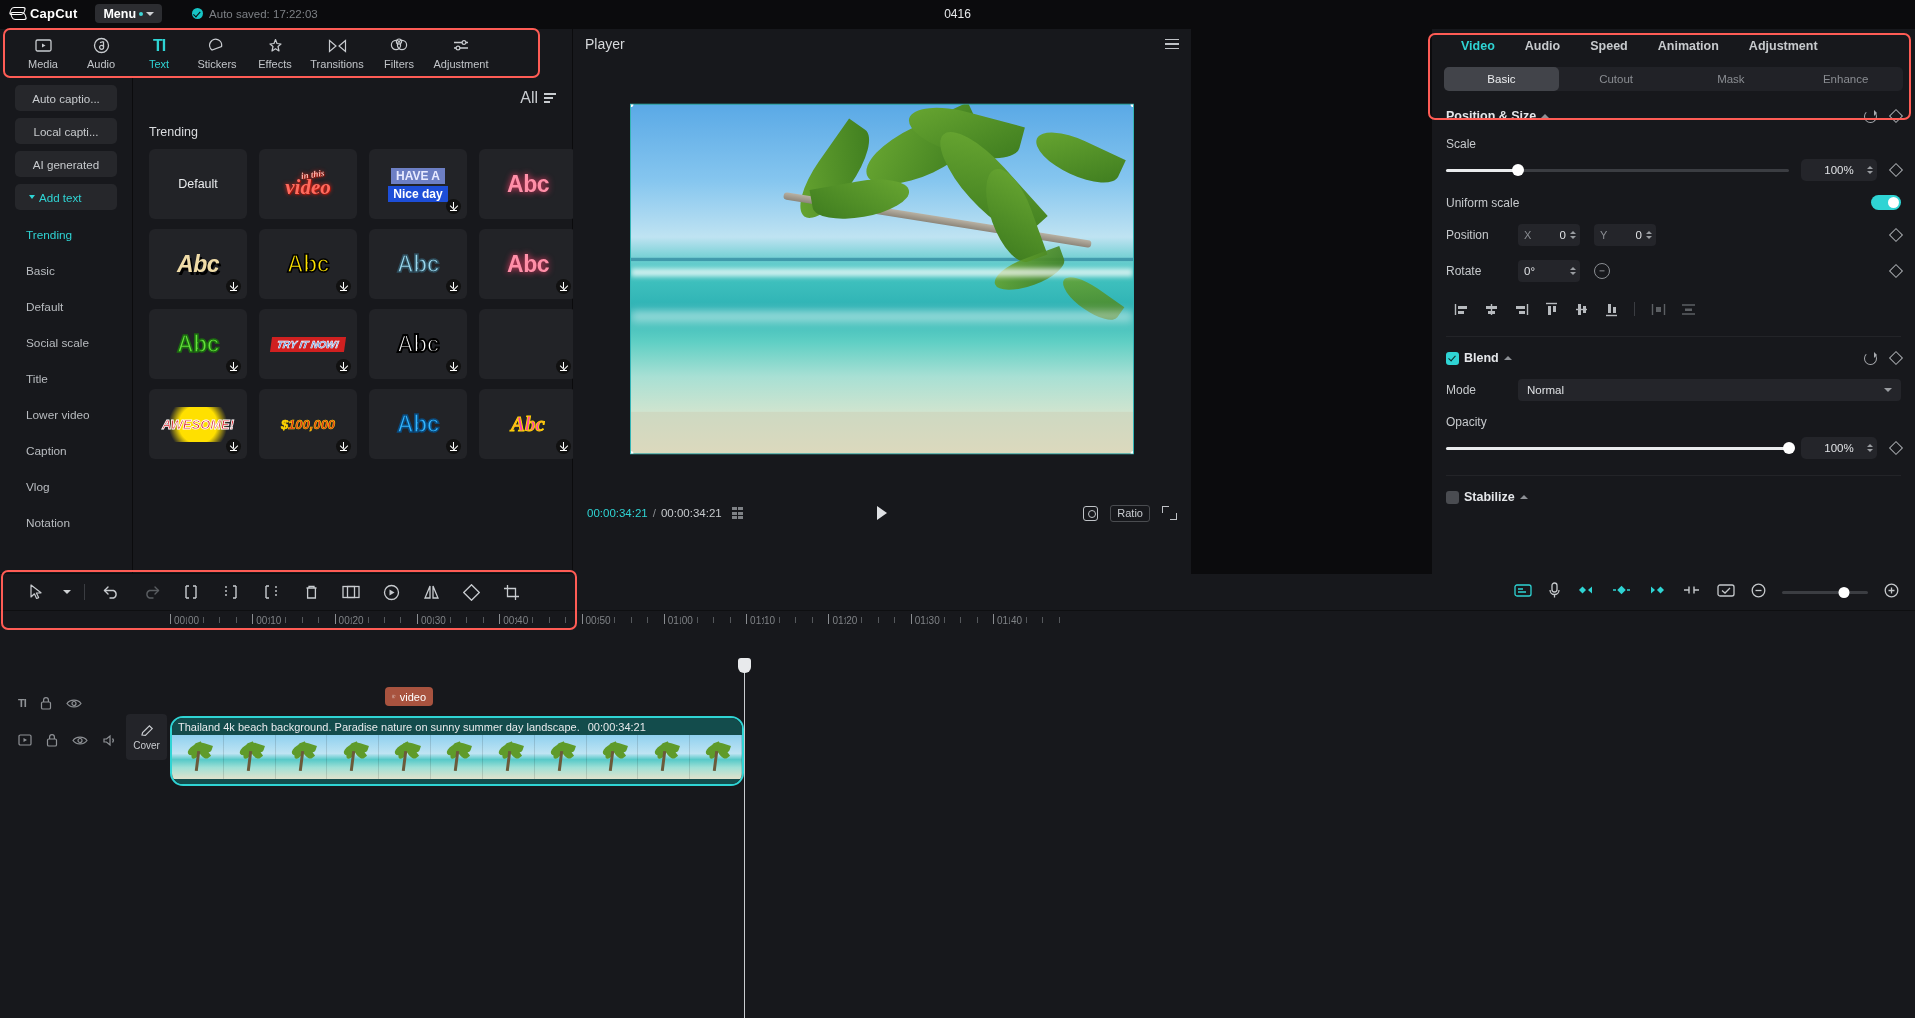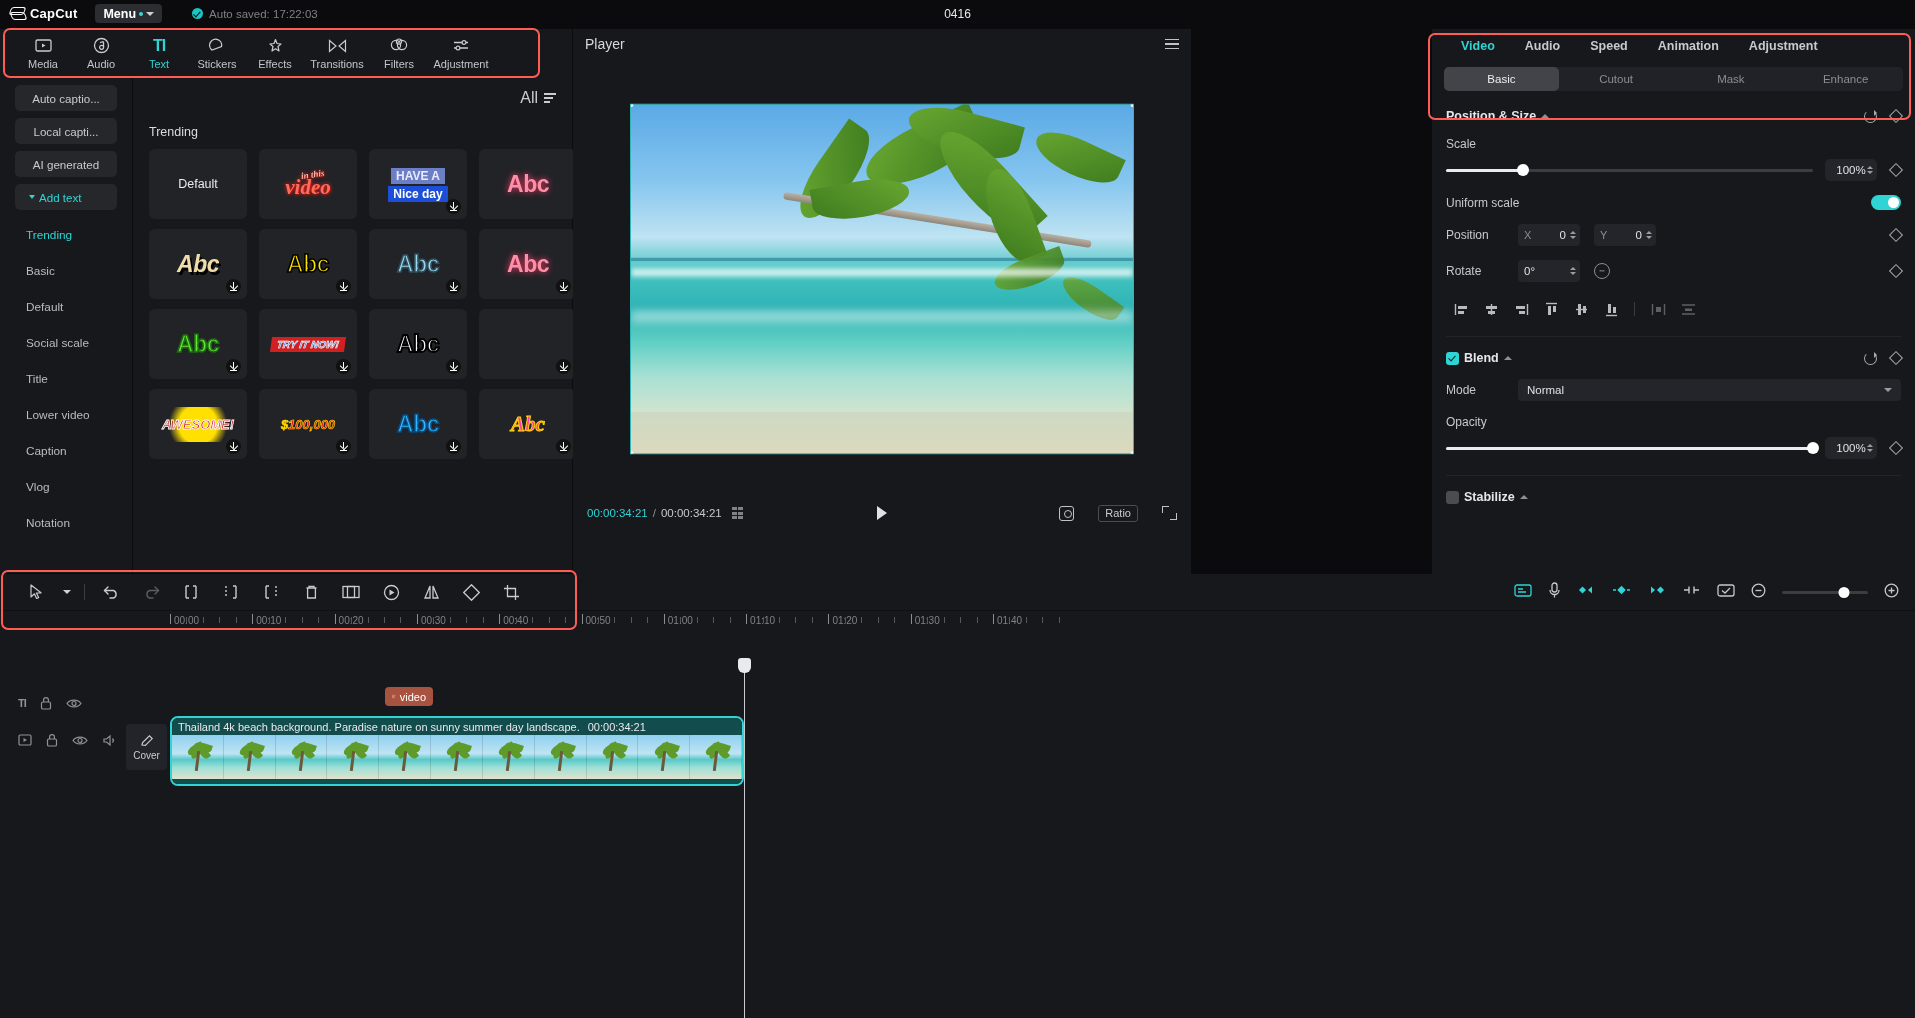--- a/index.html
+++ b/index.html
@@ -161,21 +161,21 @@
   .player-bar {
     position:absolute; left:0; bottom:46px; width:618px; height:30px;
     display:flex; align-items:center; padding:0 14px;
   }
   .tc-cur { font-size:11.5px; color:#2fd4d4; }
   .tc-sep { font-size:11.5px; color:#8a8d91; margin:0 5px; }
   .tc-tot { font-size:11.5px; color:#c6c9cc; }
   .grid-ic { margin-left:10px; display:grid; grid-template-columns:repeat(2,5px); gap:1.5px; cursor:pointer; }
   .grid-ic i { display:block; width:5px; height:3px; background:#7f8286; }
   .play-tri { position:absolute; left:50%; transform:translateX(-50%); width:0;height:0;border-left:10px solid #dfe1e4;border-top:7px solid transparent;border-bottom:7px solid transparent;cursor:pointer; }
-  .pb-right { margin-left:auto; display:flex; align-items:center; gap:24px; }
+  .pb-right { margin-left:auto; display:flex; align-items:center; gap:12px; }
   .fit-ic { width:15px;height:15px;border:1.4px solid #bfc2c6;border-radius:3px;position:relative;cursor:pointer; }
   .fit-ic:after{content:"";position:absolute;left:3.5px;top:3.5px;width:6px;height:6px;border:1.3px solid #bfc2c6;border-radius:50%;}
   .ratio-btn { font-size:11px;color:#c9ccd0;border:1px solid #4a4c50;border-radius:3px;padding:1.5px 6px;cursor:pointer; }
   .expand-ic { width:15px;height:14px;position:relative;cursor:pointer; }
   .expand-ic:before,.expand-ic:after{content:"";position:absolute;width:6px;height:6px;border:1.5px solid #bfc2c6;}
   .expand-ic:before{left:0;top:0;border-right:none;border-bottom:none;}
   .expand-ic:after{right:0;bottom:0;border-left:none;border-top:none;}
 
   
   .rightpanel { position:absolute; left:1432px; top:29px; width:483px; height:545px; background:#17181c; }
@@ -191,21 +191,21 @@
   .caret-up { width:0;height:0;border-left:4px solid transparent;border-right:4px solid transparent;border-bottom:4px solid #8d9095; }
   .sec-actions { margin-left:auto; display:flex; align-items:center; gap:14px; }
   .reset-ic { width:13px;height:13px;border:1.4px solid #a8abaf;border-top-color:transparent;border-radius:50%;position:relative;cursor:pointer; }
   .reset-ic:after{content:"";position:absolute;right:-1px;top:-1px;width:0;height:0;border-left:3px solid #a8abaf;border-top:3px solid transparent;border-bottom:3px solid transparent;}
   .kf-ic { width:10px;height:10px;border:1.4px solid #a8abaf;transform:rotate(45deg);cursor:pointer; }
   .row { display:flex; align-items:center; margin-top:14px; }
   .row-lbl { font-size:12px; color:#c6c9cc; width:72px; }
   .slider { flex:1; height:3px; background:#3b3d42; border-radius:2px; position:relative; margin-right:12px; }
   .slider .fill { position:absolute; left:0; top:0; height:3px; background:#e9ebed; border-radius:2px; }
   .slider .knob { position:absolute; top:-4.5px; width:12px; height:12px; background:#fff; border-radius:50%; transform:translateX(-50%); cursor:pointer; }
-  .numfld { width:52px; height:22px; background:#24252a; border-radius:5px; display:flex; align-items:center; justify-content:center; font-size:11.5px; color:#dfe1e4; position:relative; }
+  .numfld { width:76px; height:22px; background:#24252a; border-radius:5px; display:flex; align-items:center; justify-content:center; font-size:11.5px; color:#dfe1e4; position:relative; }
   .spin { position:absolute; right:4px; display:flex; flex-direction:column; gap:2px; }
   .spin i { display:block; width:0;height:0;border-left:3px solid transparent;border-right:3px solid transparent; }
   .spin i:first-child { border-bottom:3.5px solid #9a9da1; }
   .spin i:last-child { border-top:3.5px solid #9a9da1; }
   .toggle { width:30px; height:15px; border-radius:8px; background:#2fd4d4; position:relative; cursor:pointer; }
   .toggle:after { content:""; position:absolute; right:2px; top:2px; width:11px; height:11px; border-radius:50%; background:#fff; }
   .xy-fld { width:62px; height:22px; background:#24252a; border-radius:4px; display:flex; align-items:center; position:relative; padding:0 6px; }
   .xy-tag { font-size:11px; color:#8a8d92; }
   .xy-val { margin-left:auto; margin-right:8px; font-size:11.5px; color:#dfe1e4; }
   .rot-knob { width:16px;height:16px;border:1.4px solid #8a8d92;border-radius:50%;position:relative;cursor:pointer;margin-left:14px; }
@@ -238,21 +238,21 @@
   .gut-ic { color:#8f9296; cursor:pointer; display:flex; align-items:center; }
   .cover-btn {
     position:absolute; left:126px; width:41px; height:46px; background:#232429; border-radius:4px;
     display:flex; flex-direction:column; align-items:center; justify-content:center; gap:2px; cursor:pointer;
   }
   .cover-lbl { font-size:10px; color:#c9ccd0; }
   .clip-text {
     position:absolute; border-radius:4px; height:19px; background:#a8533f; display:flex; align-items:center;
     gap:4px; padding:0 7px; font-size:11px; color:#fff; cursor:pointer; overflow:hidden;
   }
-  .clip-video { position:absolute; border:2px solid #2fd4d4; border-radius:8px; overflow:hidden; cursor:pointer; }
+  .clip-video { position:absolute; border:2px solid #2fd4d4; border-radius:13px; overflow:hidden; cursor:pointer; }
   .cv-title { height:17px; background:#134c4c; display:flex; align-items:center; padding:0 6px; font-size:11px; color:#e8eaec; white-space:nowrap; gap:8px; }
   .cv-thumbs { display:flex; height:44px; }
   .cv-th { width:52px; height:44px; position:relative; background:linear-gradient(#8fd0ef 0%,#bfe4f3 42%,#57c9c8 56%,#9fe0d6 74%,#e0e2cc 100%); border-right:1px solid rgba(0,0,0,.12); overflow:hidden; }
   .cv-th .tr { position:absolute; left:47%; top:36%; width:3px; height:20px; background:#6b5a3a; transform:rotate(7deg); }
   .cv-th .lf { position:absolute; border-radius:50% 0 50% 50%; background:#5f9b2a; }
   .cv-th .l1{left:30%;top:22%;width:17px;height:9px;transform:rotate(-30deg);}
   .cv-th .l2{left:44%;top:19%;width:18px;height:9px;transform:rotate(18deg);}
   .cv-th .l3{left:33%;top:31%;width:14px;height:7px;transform:rotate(-60deg);}
   .cv-th .l4{left:48%;top:30%;width:15px;height:8px;transform:rotate(55deg);}
   .cv-bottom { height:5px; background:#134c4c; }
@@ -970,21 +970,21 @@
             </span>
           <span class="gut-ic">
               <svg width="15" height="13" viewBox="0 0 15 13">
                 <path d="M2 5 H4.5 L8 2 V11 L4.5 8 H2 Z" stroke="currentColor" stroke-width="1.2" fill="none"></path>
                 <path d="M10.5 4.5 A3 3 0 0 1 10.5 8.5" stroke="currentColor" stroke-width="1.2" fill="none"></path>
               </svg>
             </span>
         </div>
       </div>
 
-      <div class="cover-btn" style="top:92px;">
+      <div class="cover-btn" style="top:82px;">
         <svg width="14" height="14" viewBox="0 0 14 14">
             <path d="M2 11 L2.6 8.6 L9.4 1.8 L12.2 4.6 L5.4 11.4 Z" stroke="#c9ccd0" stroke-width="1.2" fill="none"></path>
           </svg>
         <span class="cover-lbl">Cover</span>
       </div>
 
       <div class="clip-text" style="left:385px; top:55px; width:48px;">
         <svg width="11" height="9" viewBox="0 0 11 9">
             <path d="M0.5 1 H8 M0.5 4.5 H6 M0.5 8 H8" stroke="#fff" stroke-width="1.1"></path>
             <path d="M9.5 1.5 L9.5 4" stroke="#fff" stroke-width="1.1"></path>

